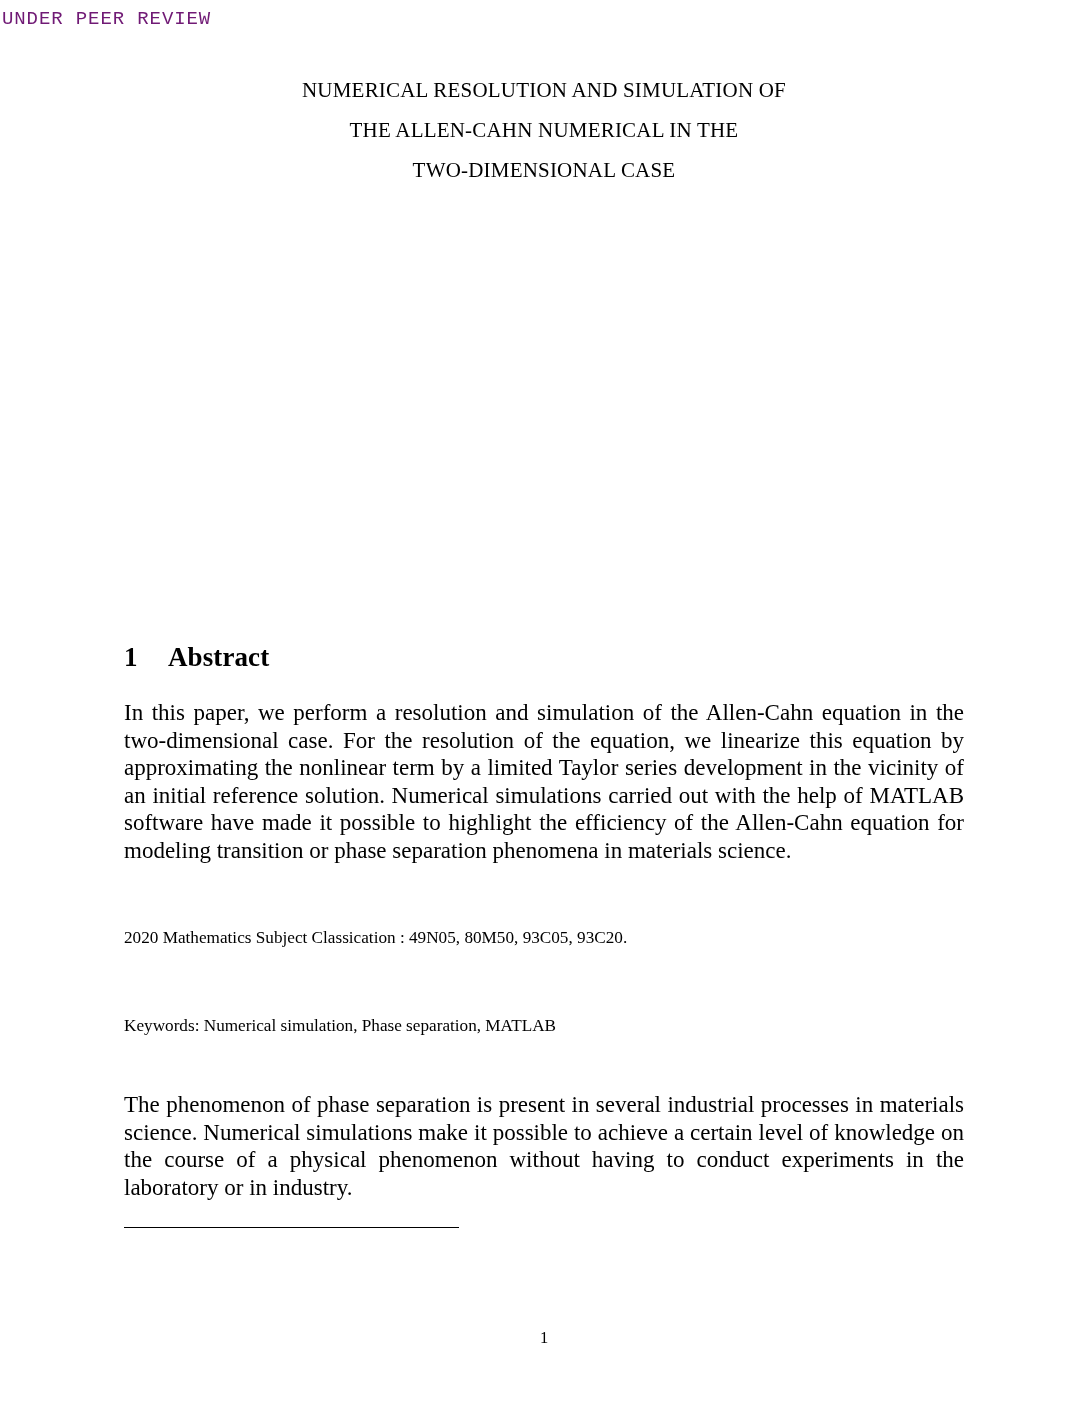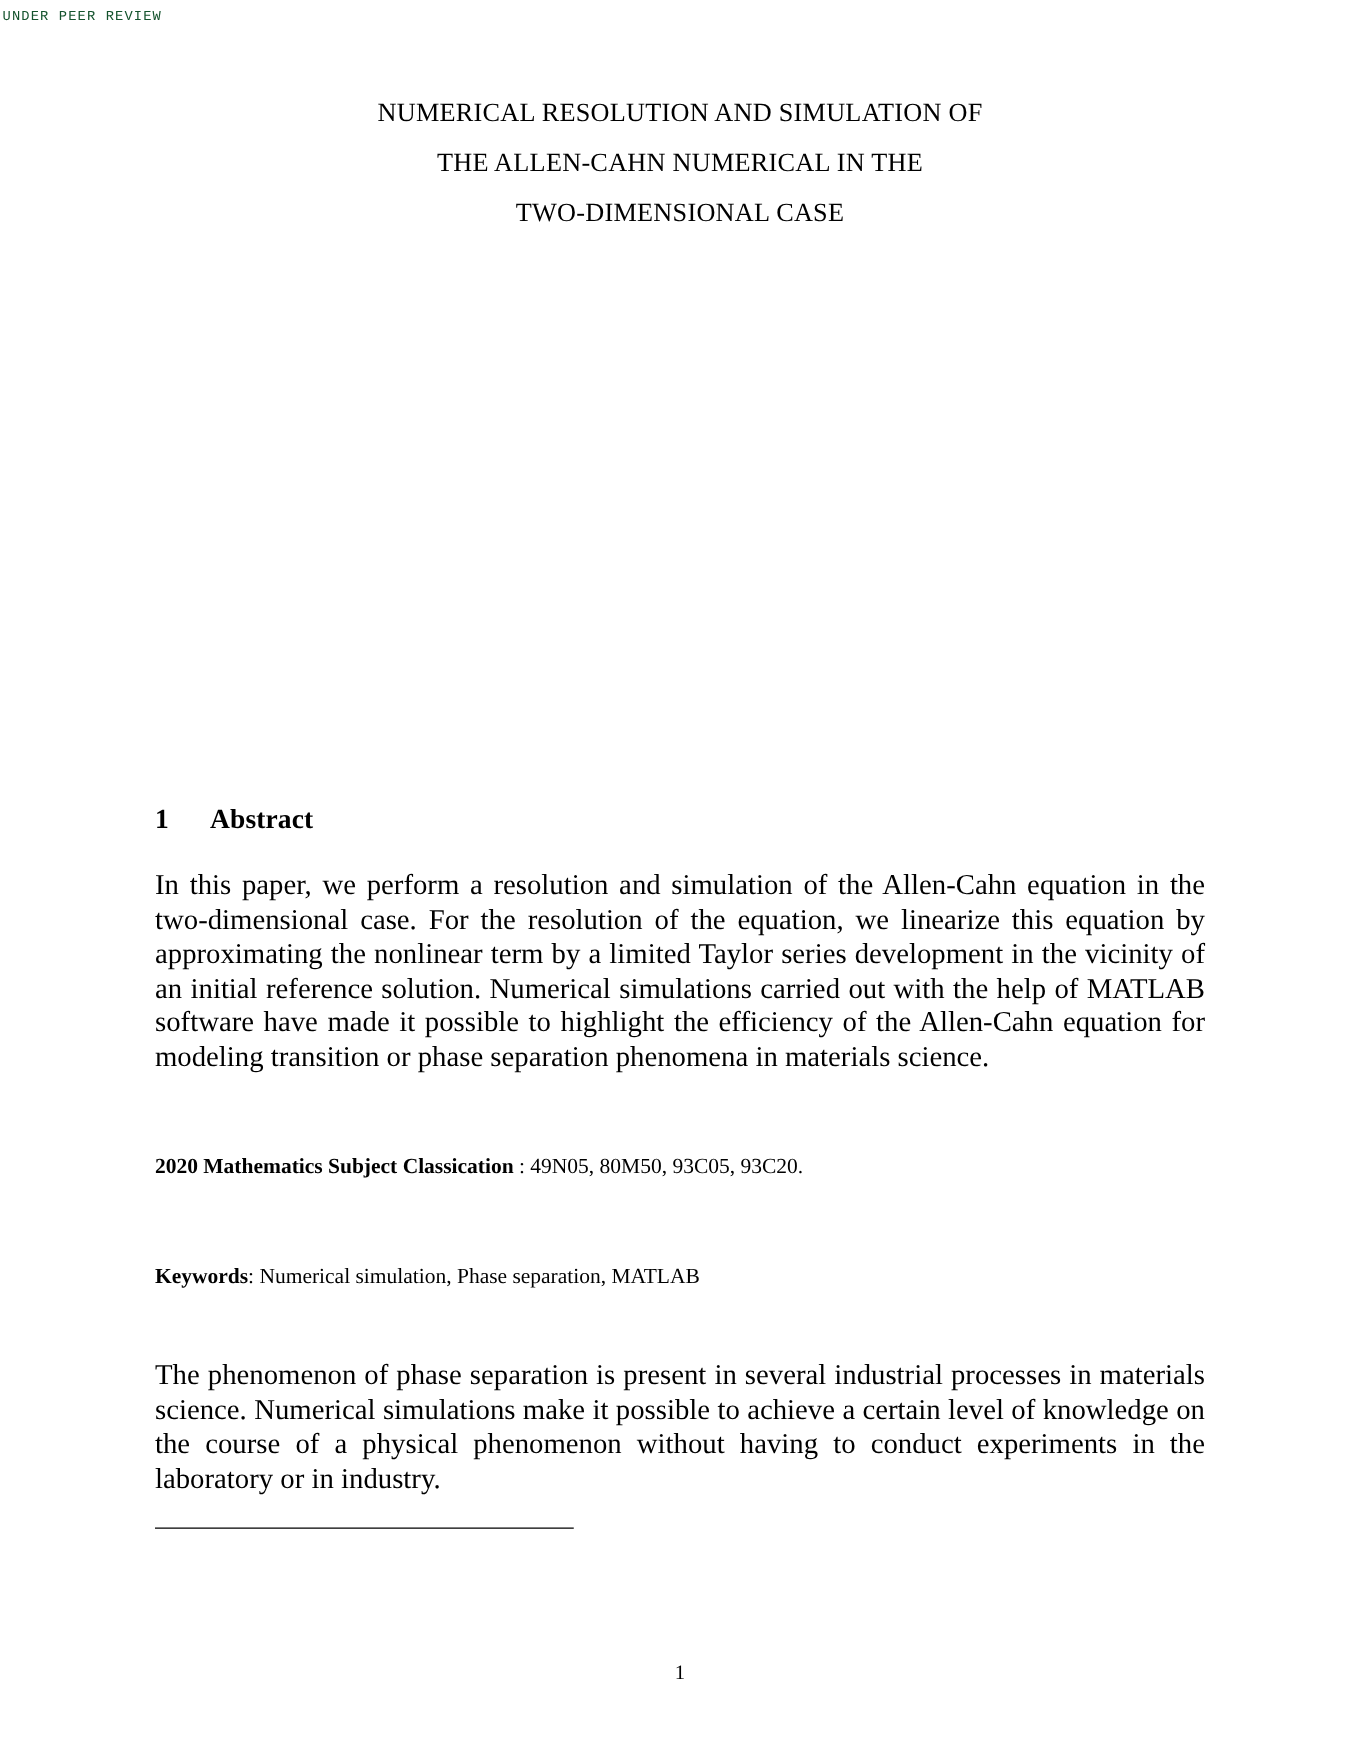--- a/index.html
+++ b/index.html
@@ -14,23 +14,23 @@
     background: #ffffff;
     overflow: hidden;
     font-family: "Liberation Serif", serif;
     color: #000000;
   }
   .peer-review {
     position: absolute;
     top: 8px;
     left: 2px;
     font-family: "Liberation Mono", monospace;
-    font-size: 11px;
+    font-size: 19px;
     letter-spacing: 0.9px;
-    color: #14532d;
+    color: #701a75;
     white-space: nowrap;
   }
   .content {
     position: absolute;
     left: 124px;
     right: 124px;
     top: 70px;
   }
   .title {
     text-align: center;
@@ -41,21 +41,21 @@
     margin: 0;
     padding: 0 10px;
   }
   .title-line {
     display: block;
   }
   .spacer-block {
     height: 452px;
   }
   h2.section {
-    font-size: 22px;
+    font-size: 27px;
     font-weight: bold;
     margin: 0 0 26px 0;
     letter-spacing: 0.1px;
   }
   h2.section .secnum {
     display: inline-block;
     min-width: 44px;
   }
   p.body {
     font-size: 23px;
@@ -64,21 +64,21 @@
     text-justify: inter-word;
     margin: 0 0 26px 0;
     hyphens: manual;
   }
   p.meta {
     font-size: 17.2px;
     line-height: 27.5px;
     margin: 0 0 26px 0;
   }
   p.meta b {
-    font-weight: bold;
+    font-weight: normal;
   }
   .intro-gap {
     height: 26px;
   }
   .footnote-rule {
     width: 335px;
     height: 1px;
     background: #000;
     margin-top: 16px;
   }

